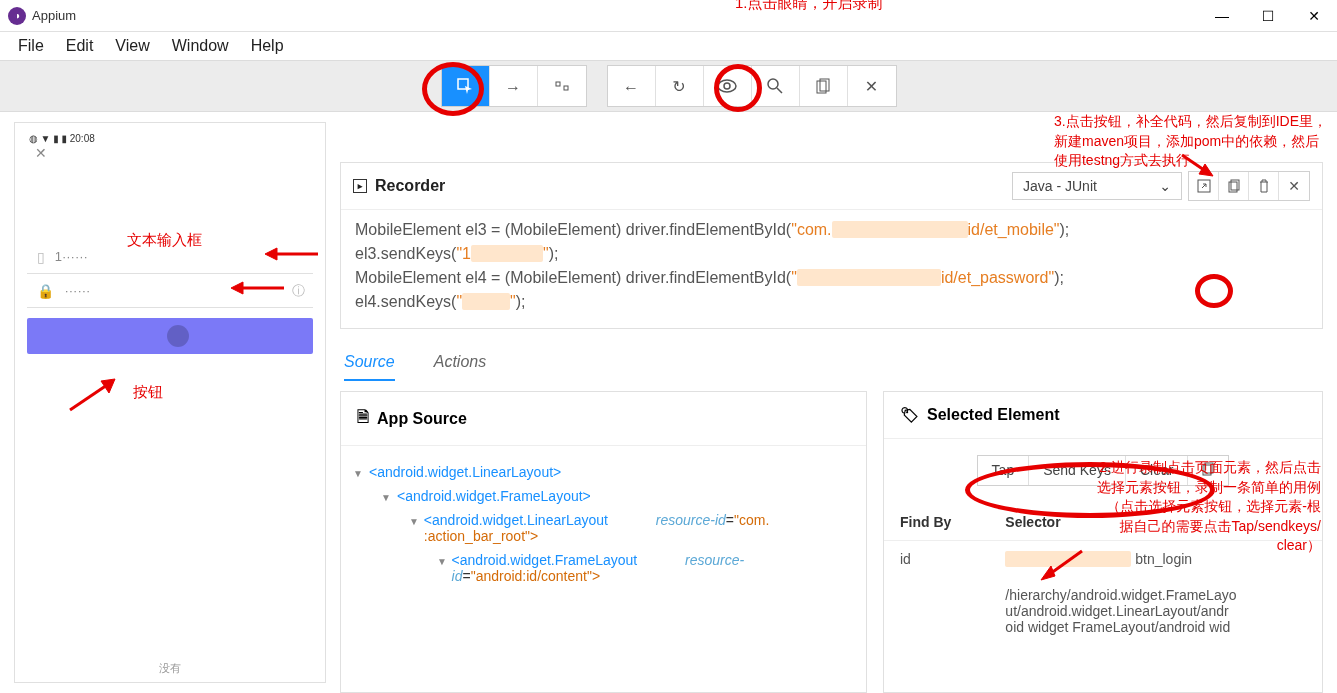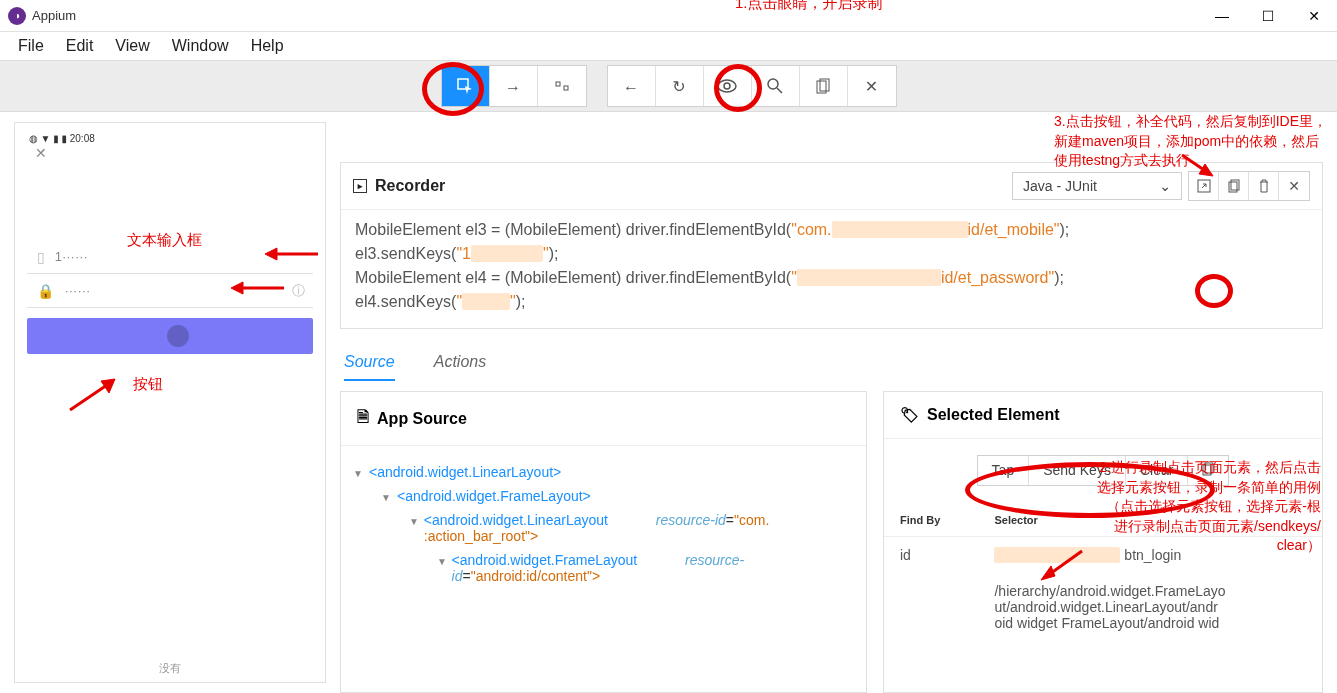--- a/index.html
+++ b/index.html
@@ -60,21 +60,21 @@
 .tree-attr { color: #5ba8d6; font-style: italic; margin-left: 44px; }
 .tree-str { color: #d46b08; }
 .indent-1 { padding-left: 28px; }
 .indent-2 { padding-left: 56px; }
 .indent-3 { padding-left: 84px; }
 .sel-card { flex: 0 0 440px; }
 .sel-actions { display: flex; border: 1px solid #d0d0d0; width: fit-content; margin: 16px auto 8px auto; }
 .sel-act { padding: 6px 14px; border-right: 1px solid #e0e0e0; font-size: 14px; color: #444; }
 .sel-act:last-child { border-right: none; }
 .sel-table { width: 100%; border-collapse: collapse; margin-top: 10px; }
-.sel-table th { text-align: left; padding: 10px 16px; font-weight: 600; color: #333; border-bottom: 1px solid #eee; font-size: 11px; }
+.sel-table th { text-align: left; padding: 10px 16px; font-weight: 600; color: #333; border-bottom: 1px solid #eee; font-size: 14px; }
 .sel-table td { padding: 10px 16px; font-size: 14px; color: #555; vertical-align: top; }
 .circle-3 { width: 38px; height: 34px; top: 162px; right: 104px; }
 .circle-4 { position: absolute; width: 250px; height: 56px; border: 5px solid #e60000; border-radius: 50%/50%; top: 462px; left: 965px; pointer-events: none; z-index: 5; }
 .anno-4 { position: absolute; top: 346px; right: 16px; color: #e60000; font-size: 14px; font-weight: 500; text-align: right; line-height: 1.4; z-index: 5; }
 svg.arw { stroke: #e60000; fill: #e60000; }
 </style>
 </head>
 <body>
 
 <div class="titlebar">
@@ -168,21 +168,21 @@
         <div class="arrow-r" style="top:2px; right:24px;">
           <svg class="arw" width="60" height="20">
               <line x1="55" y1="10" x2="10" y2="10" stroke-width="3"></line>
               <polygon points="2,10 14,4 14,16"></polygon>
             </svg>
         </div>
       </div>
       <div class="dev-btn">
         <div class="dev-btn-dot"></div>
       </div>
-      <div class="anno-text" style="top:252px; left:118px;">按钮</div>
+      <div class="anno-text" style="top:260px; left:118px;">按钮</div>
       <div style="position:absolute; top:252px; left:50px;">
         <svg class="arw" width="60" height="40">
             <line x1="5" y1="35" x2="45" y2="8" stroke-width="3"></line>
             <polygon points="50,4 36,6 44,18"></polygon>
           </svg>
       </div>
       <div style="position:absolute; bottom:6px; left:50%; transform:translateX(-50%); font-size:11px; color:#999;">没有</div>
     </div>
   </div>
 
@@ -306,21 +306,21 @@
           </tr>
         </tbody>
           </table>
       </div>
     </div>
 
     <div class="anno-4">
       <div>2.进行录制点击页面元素，然后点击</div>
       <div>选择元素按钮，录制一条简单的用例</div>
       <div>（点击选择元素按钮，选择元素-根</div>
-      <div>进行录制点击页面元素/sendkeys/</div>
+      <div>据自己的需要点击Tap/sendkeys/</div>
       <div>clear）</div>
     </div>
     <div style="position:absolute; top:434px; right:250px;">
       <svg class="arw" width="50" height="40">
           <line x1="45" y1="5" x2="10" y2="30" stroke-width="3"></line>
           <polygon points="4,34 18,30 14,20"></polygon>
         </svg>
     </div>
   </div>
 </div>

